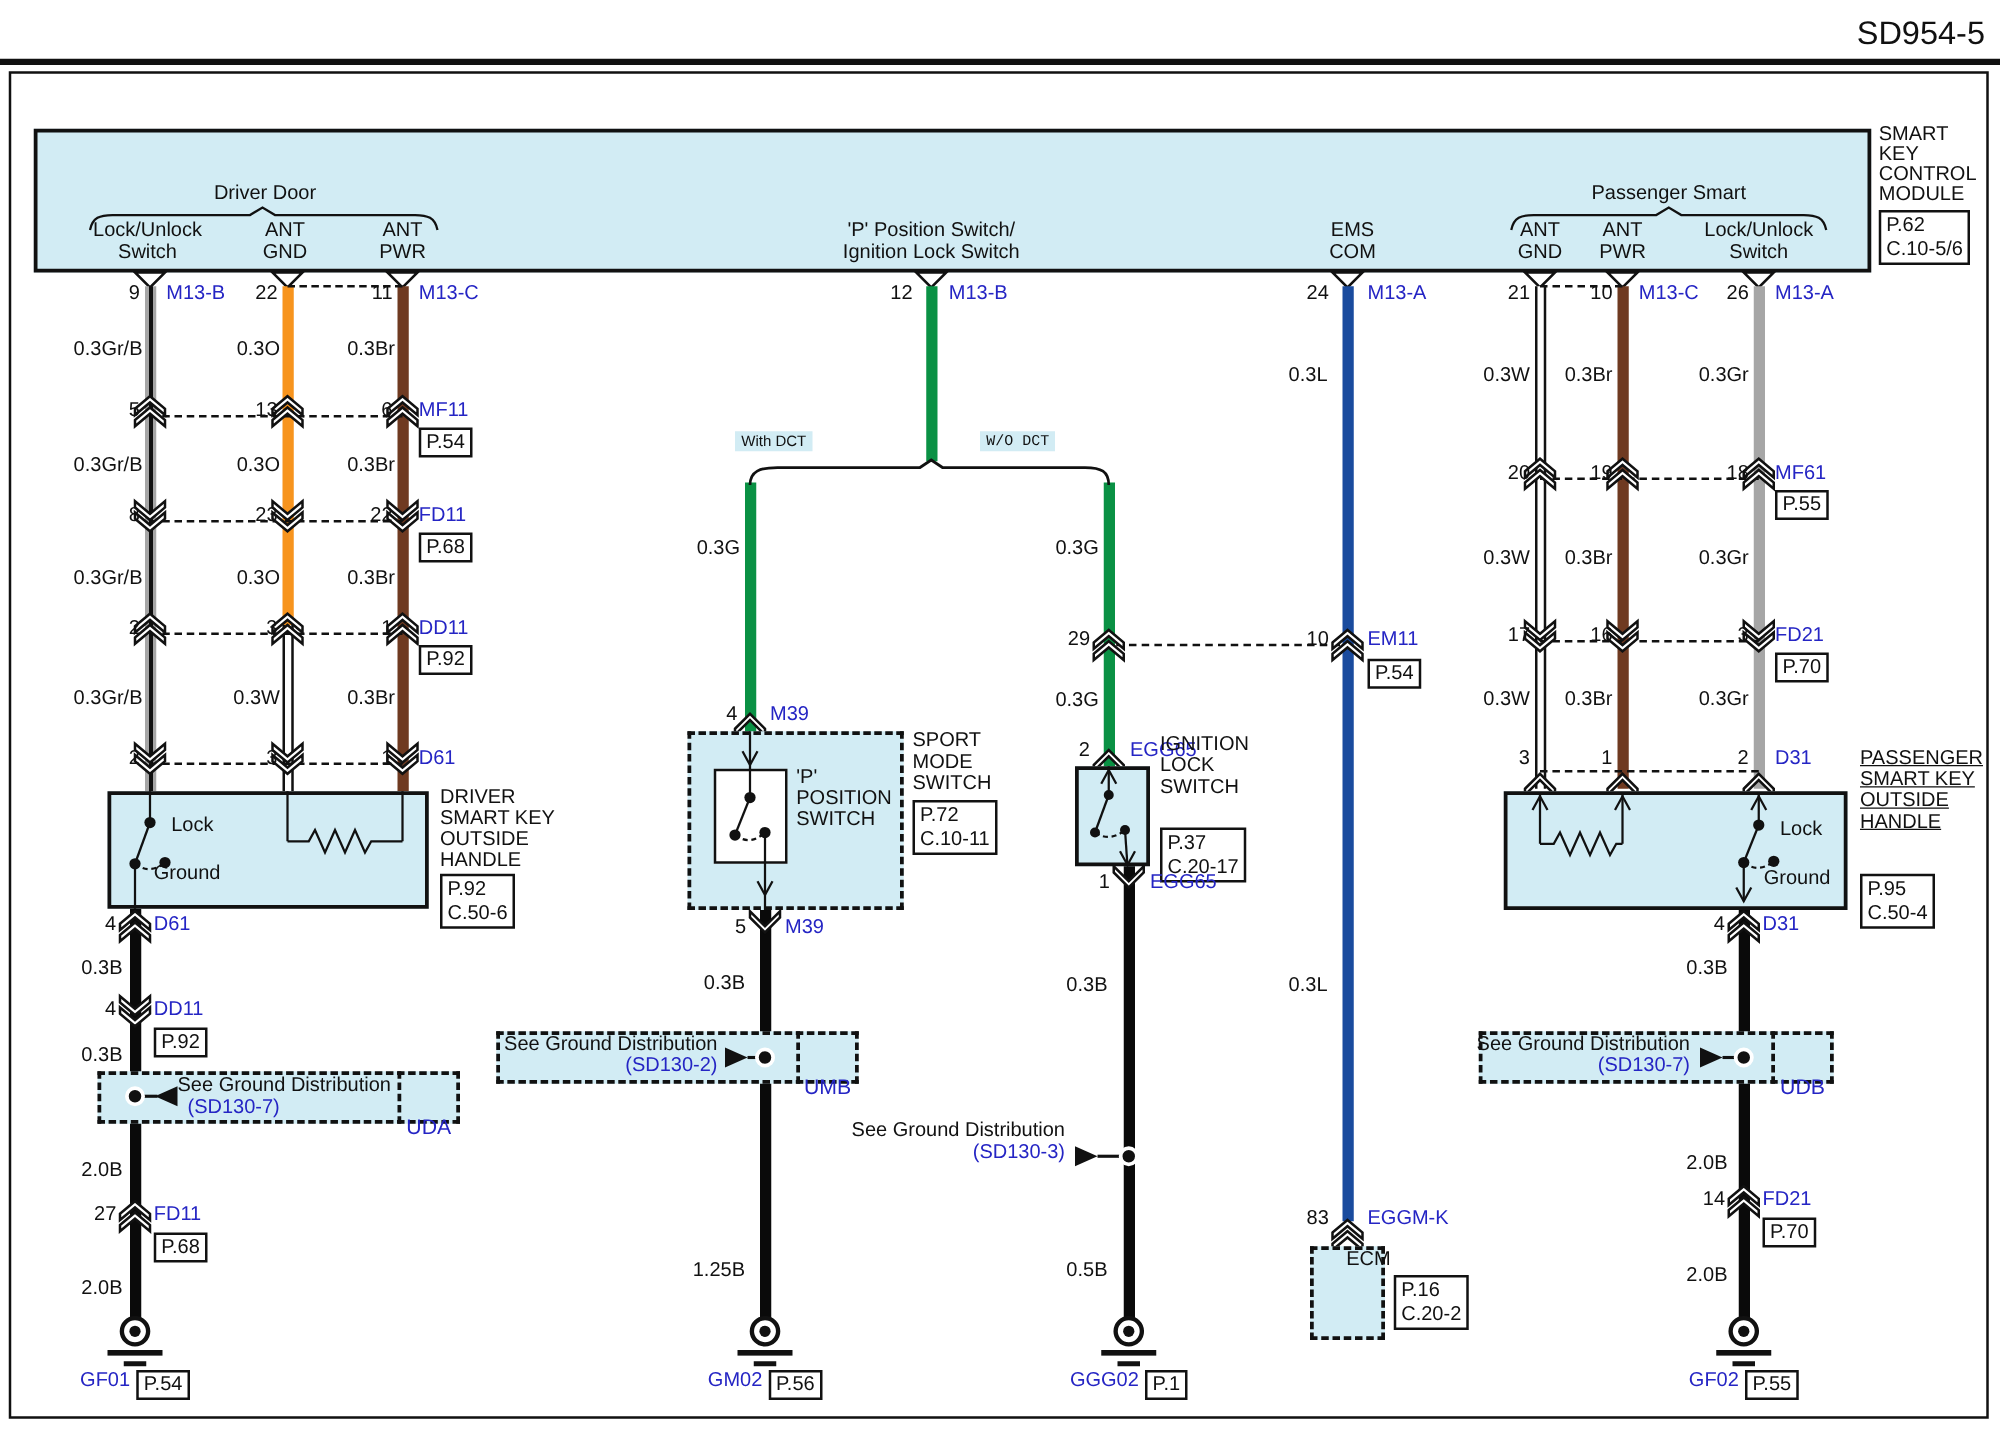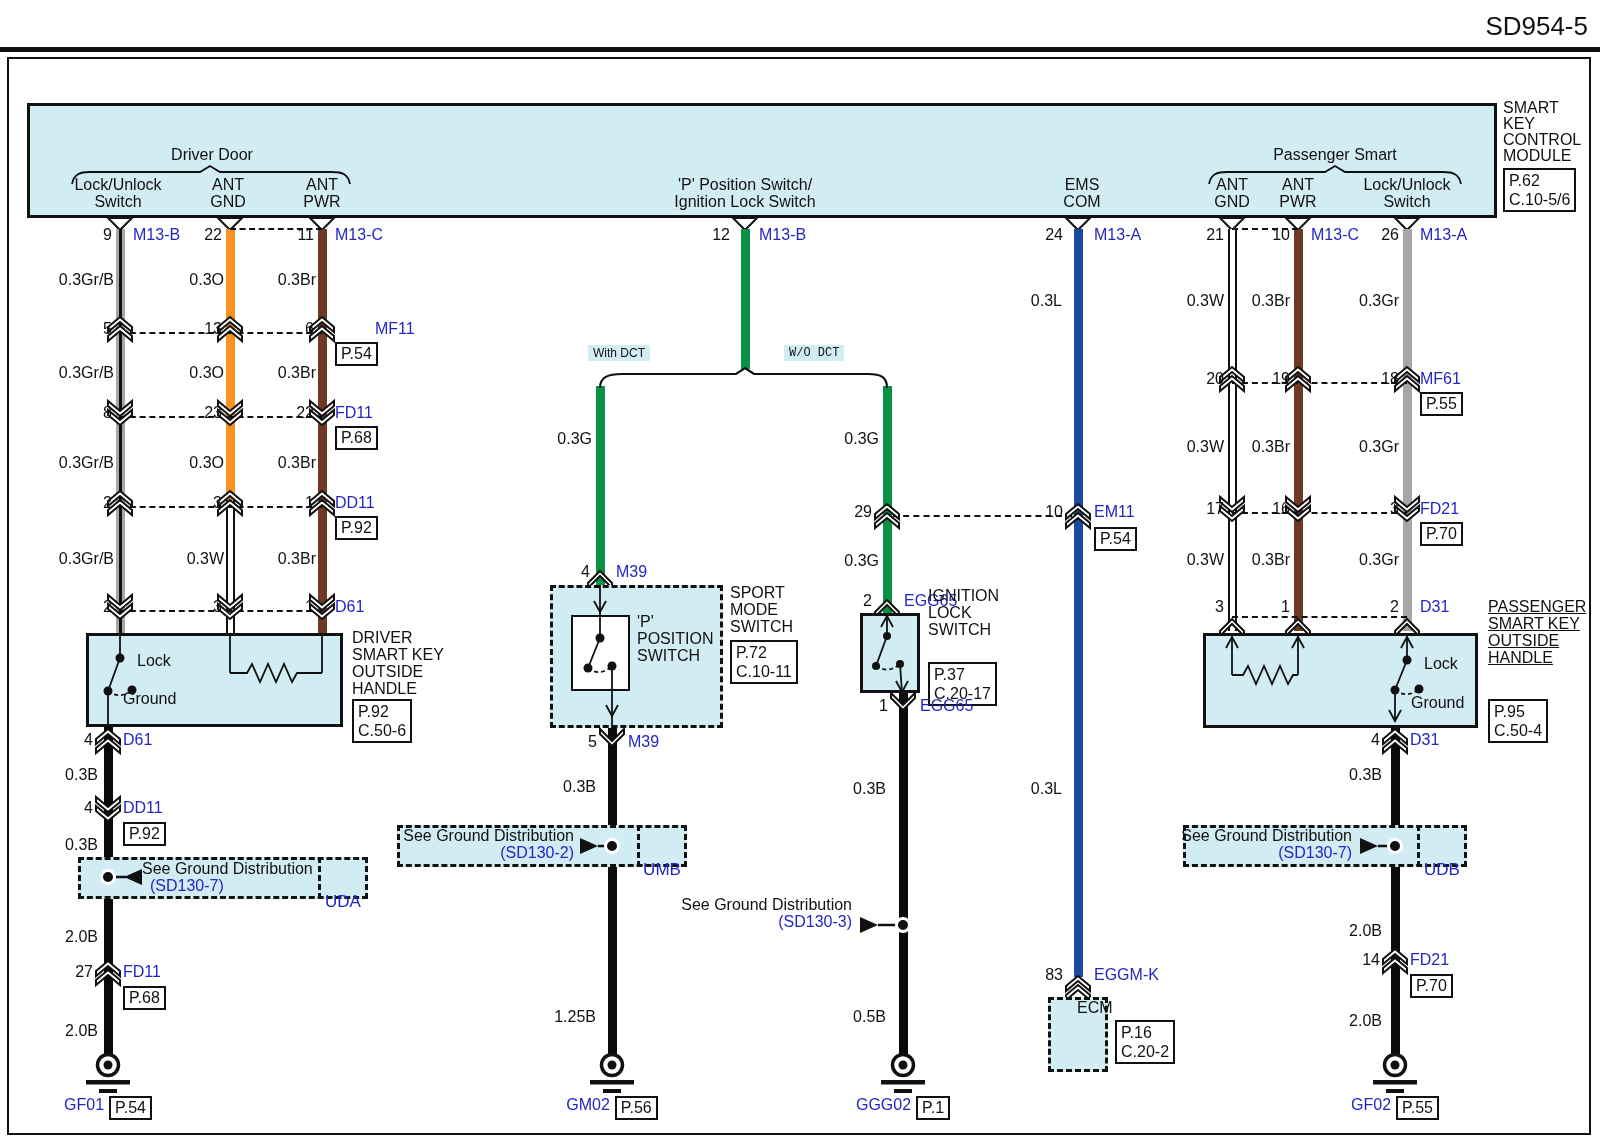--- a/index.html
+++ b/index.html
@@ -181,21 +181,21 @@
     </svg>
   <svg class="ic" style="left:217px;top:316px;" width="26" height="26">
       <use href="#chev-up"></use>
     </svg>
   <svg class="ic" style="left:309px;top:316px;" width="26" height="26">
       <use href="#chev-up"></use>
     </svg>
   <div class="t rt" style="right:1488px;top:320px;">5</div>
   <div class="t rt" style="right:1378px;top:320px;">13</div>
   <div class="t rt" style="right:1286px;top:320px;">6</div>
-  <div class="t bl" style="left:335px;top:320px;padding-left:40px;">MF11</div>
+  <div class="t bl" style="left:335px;top:320px;">MF11</div>
   <div class="ref" style="left:335px;top:342px;">P.54</div>
 
   <svg class="ic" style="left:107px;top:400px;" width="26" height="26">
       <use href="#chev-down"></use>
     </svg>
   <svg class="ic" style="left:217px;top:400px;" width="26" height="26">
       <use href="#chev-down"></use>
     </svg>
   <svg class="ic" style="left:309px;top:400px;" width="26" height="26">
       <use href="#chev-down"></use>

